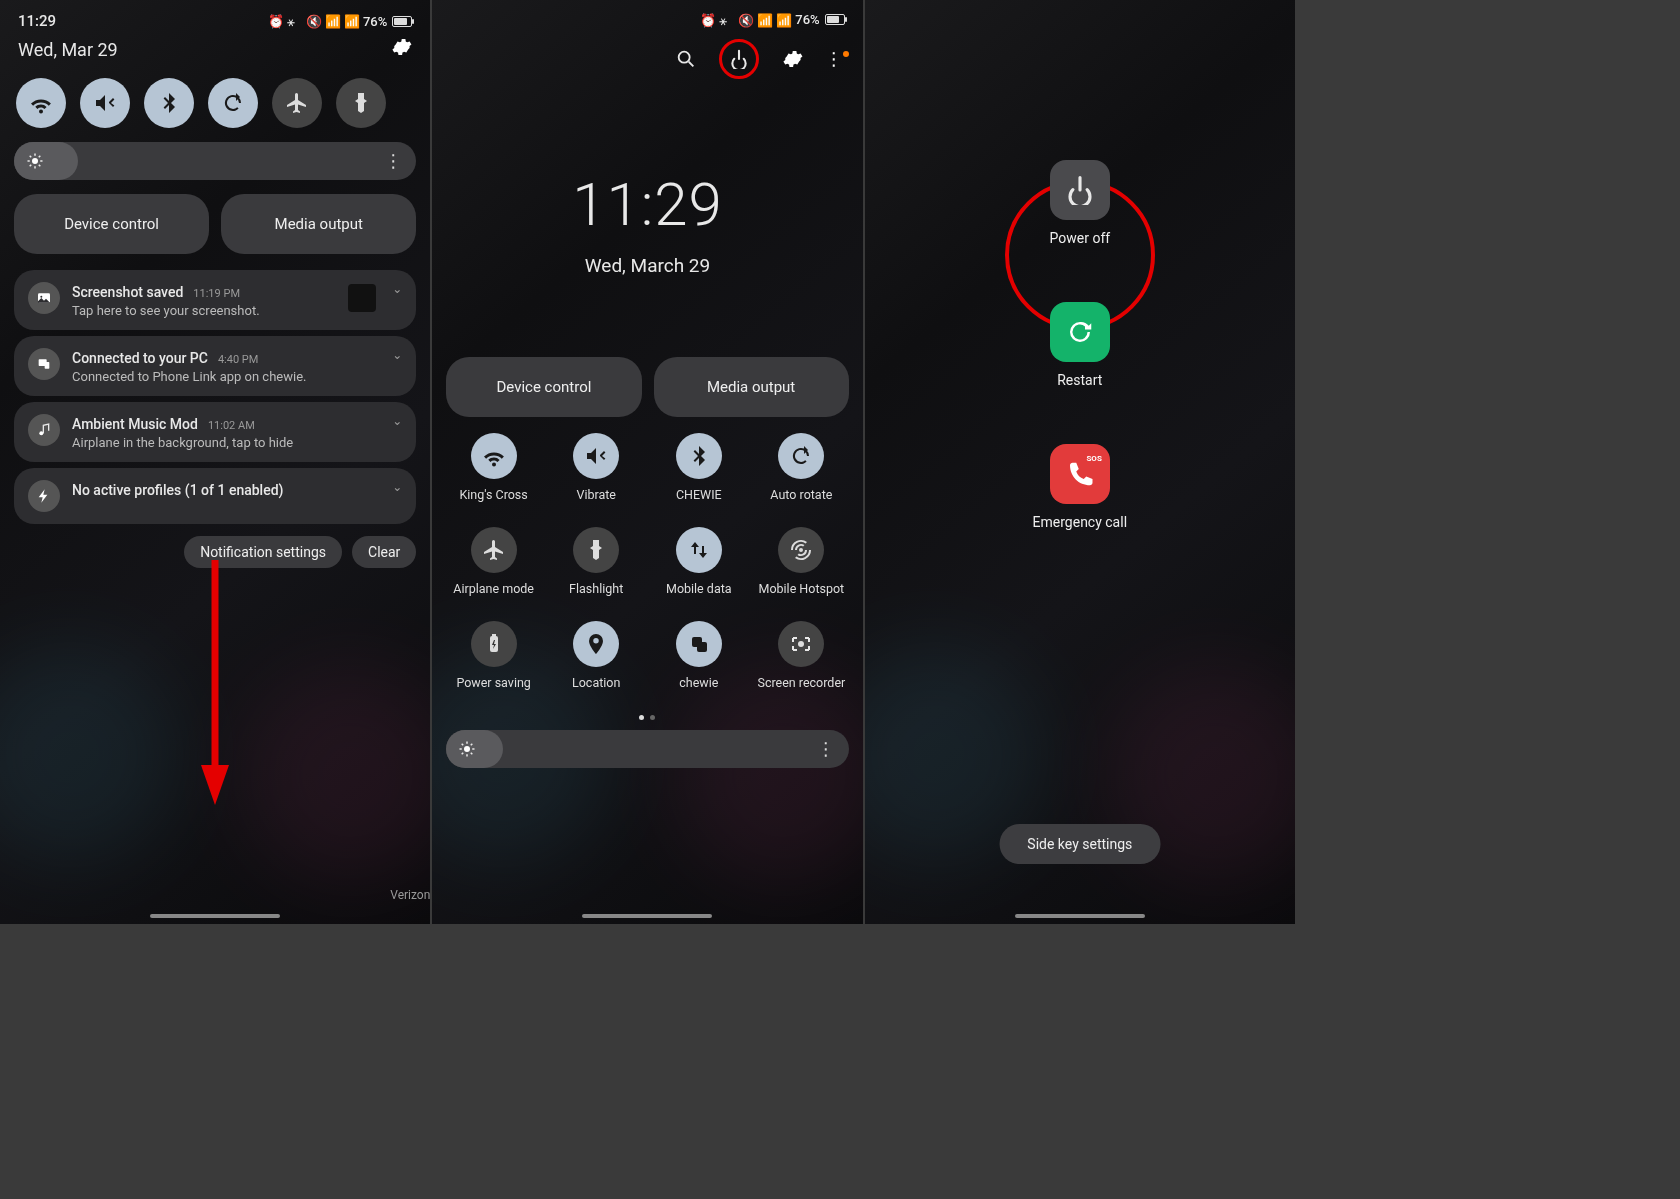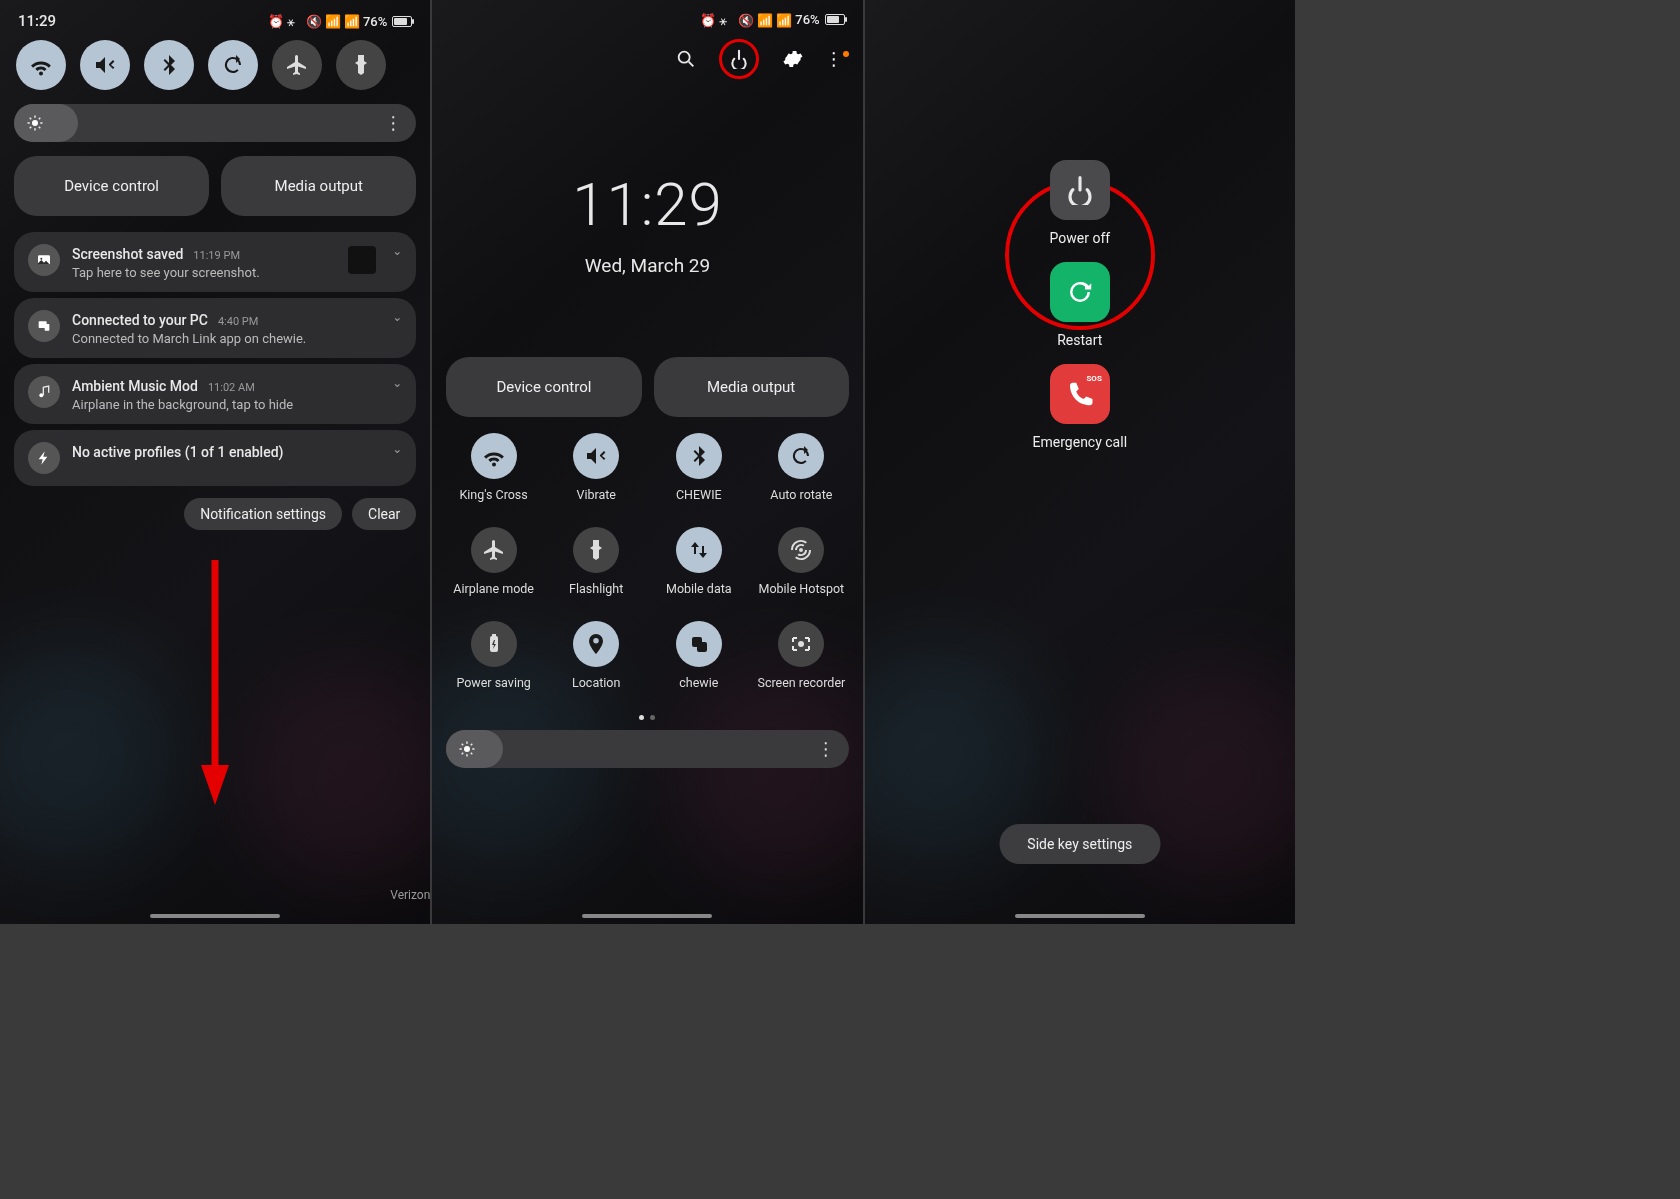--- a/index.html
+++ b/index.html
@@ -115,21 +115,21 @@
   .qs-cell .qs { width:46px;height:46px; }
   .qs-cell .lbl { font-size:12.5px;color:#ddd;text-align:center;line-height:1.25;min-height:30px; }
 
   .pager { display:flex;justify-content:center;gap:6px;margin-top:10px; }
   .pager .d { width:5px;height:5px;border-radius:50%;background:#666; }
   .pager .d.active { background:#ddd; }
 
   .p2 .brightness { margin-top:10px; }
 
   
-  .p3 { display:flex;flex-direction:column;align-items:center;padding-top:160px;gap:16px; }
+  .p3 { display:flex;flex-direction:column;align-items:center;padding-top:160px;gap:56px; }
   .pow-item { display:flex;flex-direction:column;align-items:center;gap:10px; }
   .pow-btn { width:60px;height:60px;border-radius:16px;display:flex;align-items:center;justify-content:center; }
   .pow-btn svg { width:30px;height:30px;fill:#fff; }
   .pow-btn.gray { background:#4a4a4d; }
   .pow-btn.green { background:#14b36a; }
   .pow-btn.red { background:#e23b3b; }
   .pow-label { font-size:14px;color:#eee; }
   .red-ring { position:absolute;border:4px solid #e40000;border-radius:50%;width:150px;height:150px;left:50%;top:180px;transform:translateX(-50%); }
 
   .side-key { position:absolute;bottom:60px;left:50%;transform:translateX(-50%);
@@ -228,20 +228,26 @@
       <span class="glyph">🔇</span>
       <span class="glyph">📶</span>
       <span class="glyph">📶</span>
       <span>76%</span>
       <span class="batt">
           <span class="fill"></span>
         </span>
     </span>
   </div>
 
+  <div class="date-row">
+    <span class="date">Wed, Mar 29</span>
+    <span class="gear"><svg viewBox="0 0 24 24">
+          <use href="#ic-gear"></use>
+        </svg></span>
+  </div>
 
   <div class="qs-row">
     <div class="qs">
         <svg viewBox="0 0 24 24">
           <use href="#ic-wifi"></use>
         </svg>
       </div>
     <div class="qs">
         <svg viewBox="0 0 24 24">
           <use href="#ic-mute"></use>
@@ -300,21 +306,21 @@
 
     <div class="notif">
       <div class="nicon">
           <svg viewBox="0 0 24 24">
             <use href="#ic-pc"></use>
           </svg>
         </div>
       <div>
         <span class="ntitle">Connected to your PC</span>
         <span class="ntime">4:40 PM</span>
-        <div class="nbody">Connected to March Link app on chewie.</div>
+        <div class="nbody">Connected to Phone Link app on chewie.</div>
       </div>
       <div class="chev">⌄</div>
     </div>
 
     <div class="notif">
       <div class="nicon">
           <svg viewBox="0 0 24 24">
             <use href="#ic-music"></use>
           </svg>
         </div>

